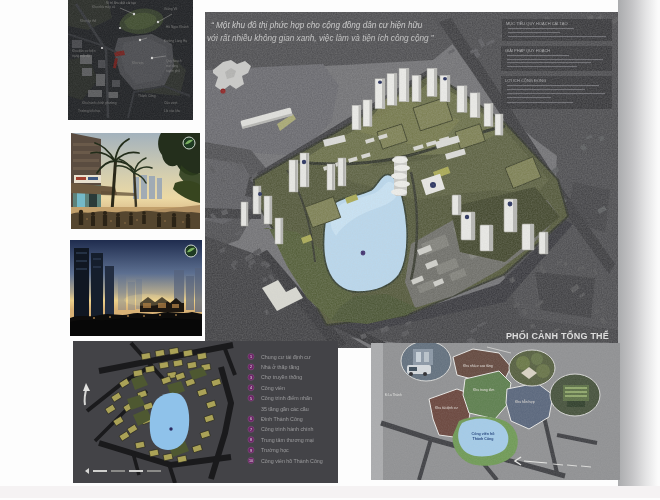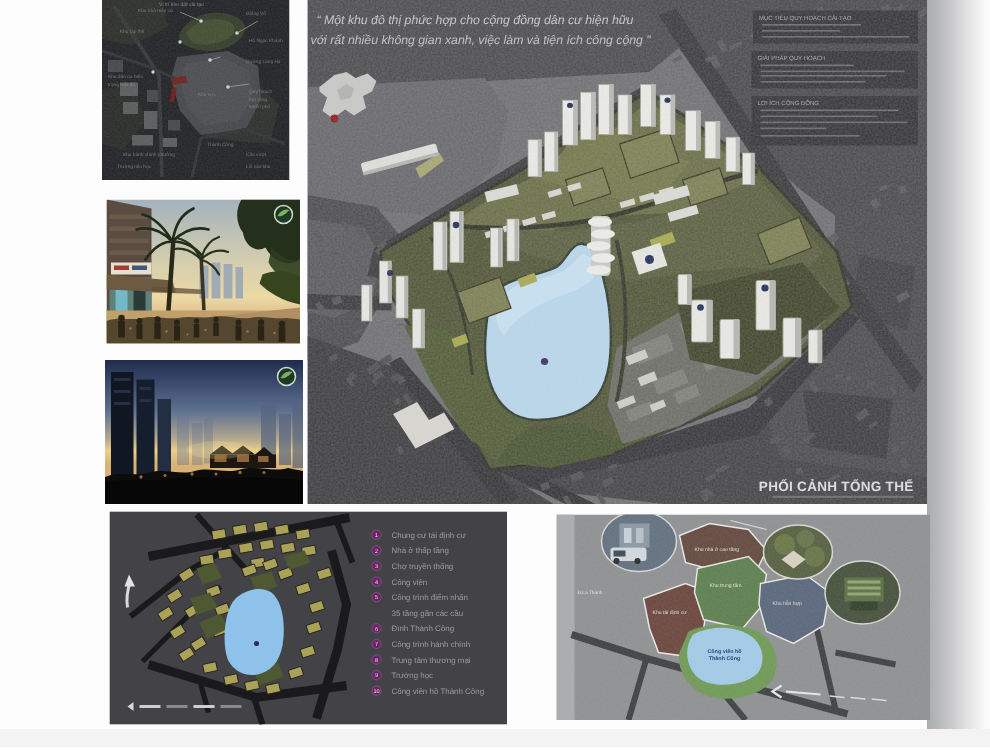--- a/index.html
+++ b/index.html
@@ -4,21 +4,21 @@
 <style>
   html,body{margin:0;padding:0;}
   body{width:660px;height:500px;background:#ffffff;font-family:"Liberation Sans",sans-serif;overflow:hidden;position:relative;}
   .abs{position:absolute;}
 </style>
 </head>
 <body>
 
 <div class="abs" style="left:0;top:0;width:660px;height:500px;background:#fdfdfd;"></div>
 
-<div class="abs" style="left:205px;top:0;width:427px;height:336px;">
+<div class="abs" style="left:205px;top:12px;width:427px;height:336px;">
 <svg width="413" height="336" viewBox="0 0 413 336" xmlns="http://www.w3.org/2000/svg">
   <defs>
     <filter id="grain">
       <feTurbulence type="fractalNoise" baseFrequency="0.8" numOctaves="2" result="n" seed="7"></feTurbulence>
       <feColorMatrix in="n" type="matrix" values="0 0 0 0 0.58 0 0 0 0 0.58 0 0 0 0 0.58 0 0 0 0.45 0"></feColorMatrix>
     </filter>
   </defs>
 
   <rect x="0" y="0" width="413" height="336" fill="#6f6f72"></rect>
 

